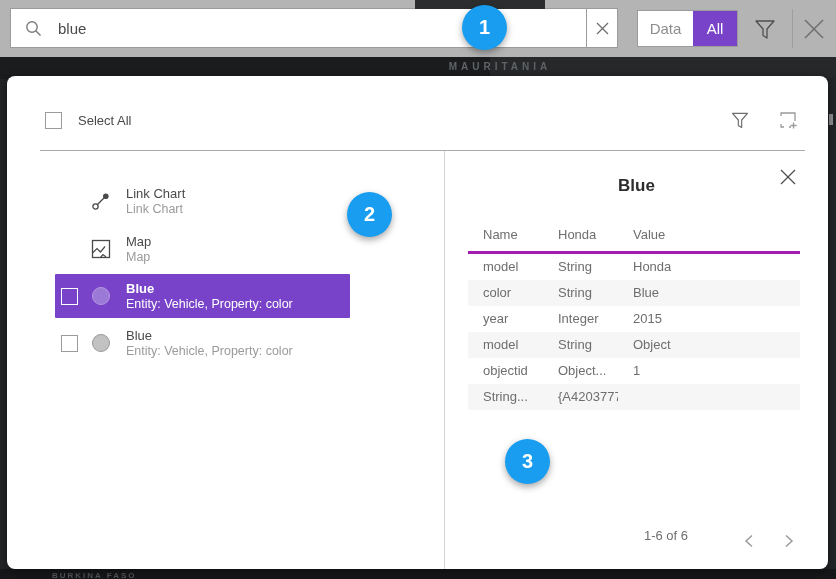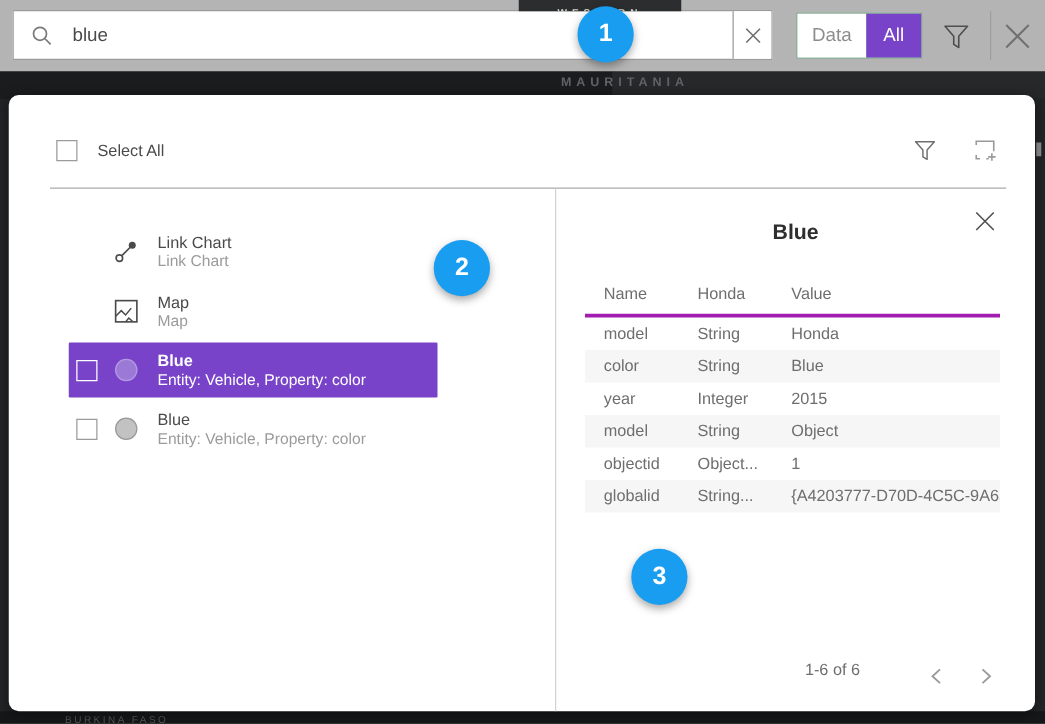--- a/index.html
+++ b/index.html
@@ -13,21 +13,21 @@
   
   .map-strip-dark { position: absolute; left: 0; top: 57px; width: 490px; height: 22px; background: #1a1c1e; }
   .map-strip-dark2 { position: absolute; left: 490px; top: 57px; right: 0; height: 22px; background: #26282a; }
   .map-bottom { position: absolute; left: 0; top: 569px; width: 100%; height: 10px; background: #161718; }
   .map-label-mid {
     position: absolute; left: 420px; top: 61px; width: 160px; text-align: center;
     font-size: 10px; font-weight: bold; letter-spacing: 4px; color: #5f6367;
   }
   .map-label-bottom {
     position: absolute; left: 52px; top: 571px;
-    font-size: 8px; font-weight: normal; letter-spacing: 2px; color: #53575a; white-space: nowrap;
+    font-size: 8px; font-weight: bold; letter-spacing: 2px; color: #53575a; white-space: nowrap;
   }
   .map-label-top-patch {
     position: absolute; left: 415px; top: 0; width: 130px; height: 9px;
     background: #2b2d2e; overflow: hidden; text-align: center; z-index: 6;
   }
   .map-label-top-patch span {
     font-size: 8px; font-weight: bold; letter-spacing: 4px; color: rgba(255,255,255,0.8); line-height: 9px;
   }
 
   
@@ -286,21 +286,20 @@
           <div class="tcell">model</div>
           <div class="tcell">String</div>
           <div class="tcell">Object</div>
         </div>
         <div class="trow">
           <div class="tcell">objectid</div>
           <div class="tcell">Object...</div>
           <div class="tcell">1</div>
         </div>
         <div class="trow alt">
-          <div class="tcell">globalid</div>
           <div class="tcell">String...</div>
           <div class="tcell">{A4203777-D70D-4C5C-9A65-C...</div>
         </div>
       </div>
 
       <div class="pagination">
         <div class="page-label">1-6 of 6</div>
         <div class="page-btn">
           <svg width="10" height="14" viewBox="0 0 10 14">
               <polyline points="8,1.5 2,7 8,12.5" fill="none" stroke="#9a9a9a" stroke-width="1.5"></polyline>

